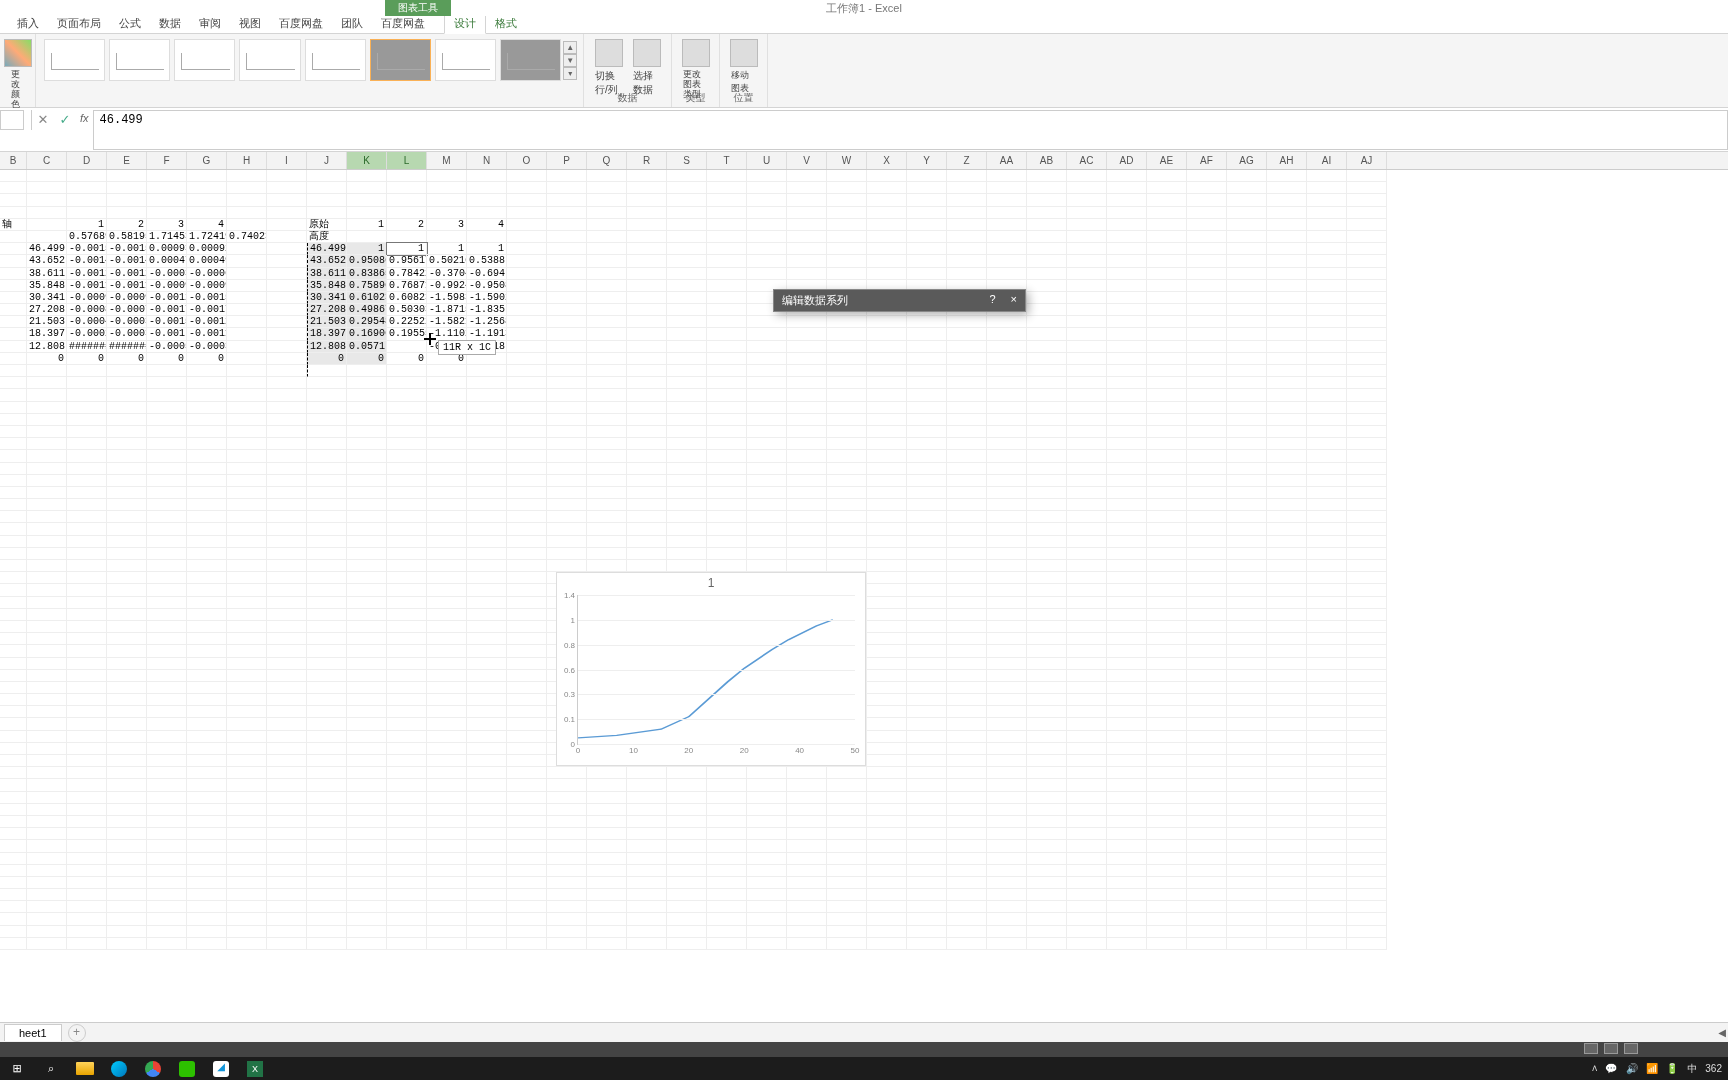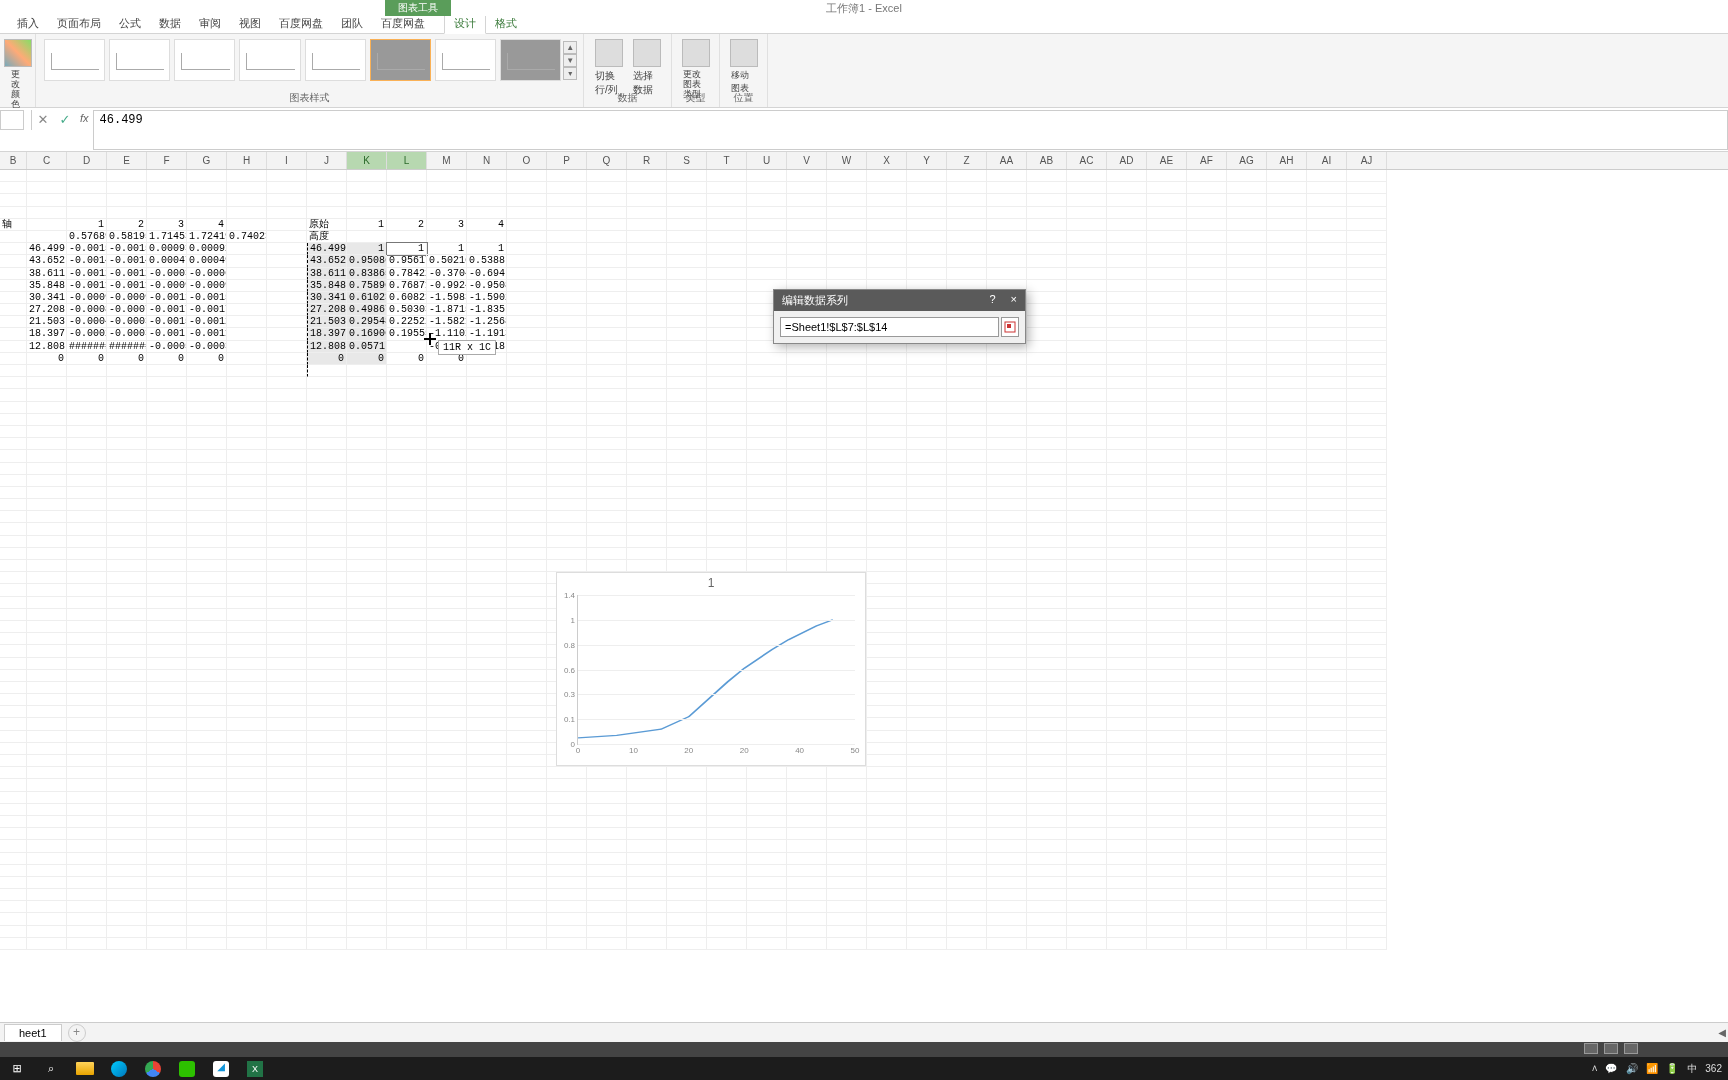--- a/index.html
+++ b/index.html
@@ -135,21 +135,20 @@
       <div class="style-thumb"></div>
       <div class="style-thumb selected grey"></div>
       <div class="style-thumb"></div>
       <div class="style-thumb grey"></div>
       <div class="styles-scroll">
           <div>▲</div>
           <div>▼</div>
           <div>▾</div>
         </div>
     </div>
-    <div class="ribbon-group-label">图表样式</div>
   </div>
   <div class="ribbon-group" style="width:88px">
     <div style="display:flex">
       <div class="ribbon-btn">
           <div class="ic"></div>
           <span>切换行/列</span>
         </div>
       <div class="ribbon-btn">
           <div class="ic"></div>
           <span>选择数据</span>
@@ -2627,29 +2626,20 @@
 </div>
 
 <div class="dialog">
   <div class="dialog-title">
     <span>编辑数据系列</span>
     <span class="dialog-title-right">
       <span>?</span>
       <span>×</span>
     </span>
   </div>
-  <div class="dialog-body">
-    <input class="dialog-input" value="=Sheet1!$L$7:$L$14" style="">
-    <div class="dialog-pick">
-      <svg viewBox="0 0 12 12">
-          <rect x="1" y="1" width="10" height="10" fill="none" stroke="#c33" stroke-width="1"></rect>
-          <rect x="3" y="3" width="4" height="4" fill="#c33"></rect>
-        </svg>
-    </div>
-  </div>
 </div>
 
 <div class="sheet-tabs">
   <div class="sheet-tab">heet1</div>
   <div class="sheet-add">+</div>
   <div class="hscroll-left">◀</div>
 </div>
 
 <div class="status-bar">
   <div class="view-btns">

